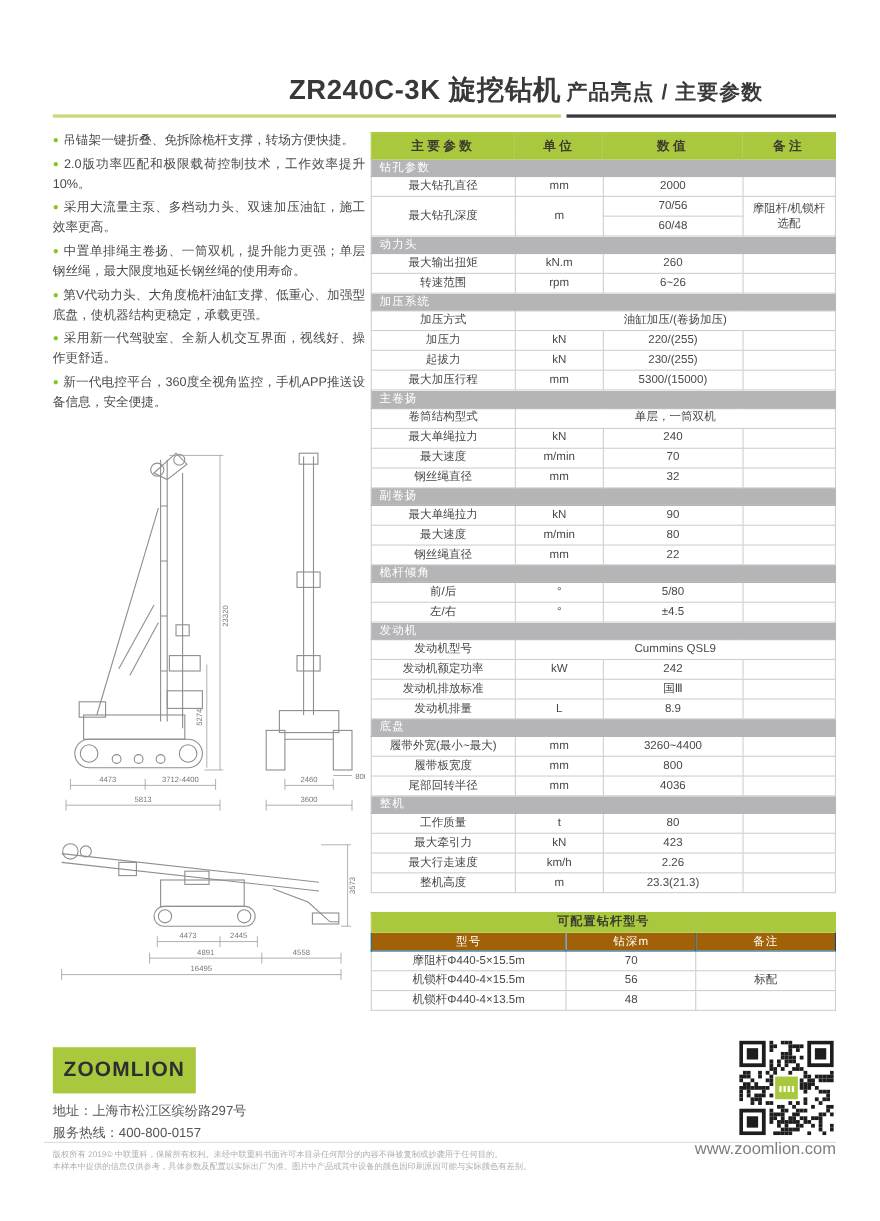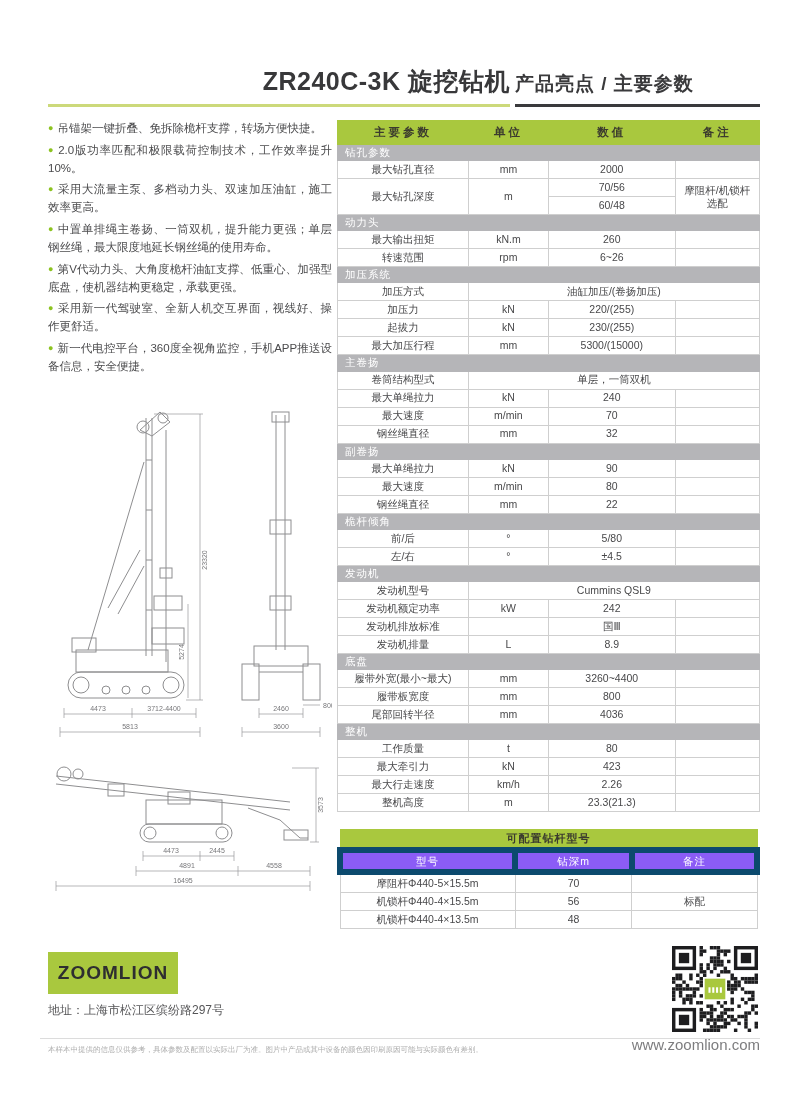--- a/index.html
+++ b/index.html
@@ -34,21 +34,21 @@
       text-align:center;padding:1px 3px;height:15px;line-height:1.25;overflow:hidden;}
   .spec-table th{background:#a9c83e;color:#3b3b2e;font-size:11.5px;font-weight:bold;
       letter-spacing:3px;height:23px;border:1px solid #a9c83e;padding:0;}
   .section-row td{background:#b5b5b8;color:#ffffff;text-align:left;padding-left:7px;
       font-size:10.5px;height:12px;border:1px solid #b5b5b8;letter-spacing:1px;}
   .label-cell{text-align:left;padding-left:7px;}
   .multiline{white-space:pre-line;}
   .rod-table{margin-top:17px;}
   .rod-title td{background:#a9c83e;color:#3b3b2e;font-weight:bold;height:15px;
       border:1px solid #a9c83e;font-size:11px;letter-spacing:1px;}
-  .rod-head td{background:#8b5cf6;color:#ffffff;height:14px;border:6px solid #0c4a6e;letter-spacing:1px;}
+  .rod-head td{background:#a16207;color:#ffffff;height:14px;border:1px solid #0c4a6e;letter-spacing:1px;}
 
   
   .logo{position:absolute;left:48px;top:952px;width:130px;height:42px;background:#a9c83e;
         display:flex;align-items:center;justify-content:center;}
   .logo span{font-size:19px;font-weight:bold;color:#2e2e30;letter-spacing:1px;}
   .addr{position:absolute;left:48px;top:1000px;font-size:12px;color:#555557;line-height:1.7;}
   .qr{position:absolute;left:672px;top:946px;}
   .divider{position:absolute;left:40px;top:1038px;width:720px;border-top:1px solid #dcdcdc;}
   .legal{position:absolute;left:48px;top:1044px;width:500px;font-size:7.5px;color:#aeaeae;line-height:1.5;}
   .website{position:absolute;right:40px;top:1036px;font-size:15px;color:#7d7d7f;margin-left:11px;}
@@ -429,20 +429,21 @@
           </tr>
         </tbody>
     </table>
   </div>
 
   <div class="logo">
     <span>ZOOMLION</span>
   </div>
   <div class="addr">
     <div>地址：上海市松江区缤纷路297号</div>
+    <div>服务热线：400-800-0157</div>
   </div>
   <svg class="qr" width="86" height="86" viewBox="0 0 86 86">
       <rect x="27.52" y="0" width="3.44" height="3.44" fill="#1d1d1f"></rect>
       <rect x="37.839999999999996" y="0" width="3.44" height="3.44" fill="#1d1d1f"></rect>
       <rect x="41.28" y="0" width="3.44" height="3.44" fill="#1d1d1f"></rect>
       <rect x="44.72" y="0" width="3.44" height="3.44" fill="#1d1d1f"></rect>
       <rect x="27.52" y="3.44" width="3.44" height="3.44" fill="#1d1d1f"></rect>
       <rect x="30.96" y="3.44" width="3.44" height="3.44" fill="#1d1d1f"></rect>
       <rect x="44.72" y="3.44" width="3.44" height="3.44" fill="#1d1d1f"></rect>
       <rect x="48.16" y="3.44" width="3.44" height="3.44" fill="#1d1d1f"></rect>
@@ -628,17 +629,18 @@
       <rect x="3.44" y="65.36" width="17.2" height="17.2" fill="#fff"></rect>
       <rect x="6.88" y="68.8" width="10.32" height="10.32" fill="#1d1d1f"></rect>
       <rect x="32.68" y="32.68" width="20.64" height="20.64" fill="#a9c83e"></rect>
       <rect x="36.464" y="41.28" width="2.064" height="5.5040000000000004" fill="#fff"></rect>
       <rect x="40.248" y="41.28" width="2.064" height="5.5040000000000004" fill="#fff"></rect>
       <rect x="44.032000000000004" y="41.28" width="2.064" height="5.5040000000000004" fill="#fff"></rect>
       <rect x="47.816" y="41.28" width="2.064" height="5.5040000000000004" fill="#fff"></rect>
     </svg>
   <div class="divider"></div>
   <div class="legal">
+    <div>版权所有 2019© 中联重科，保留所有权利。未经中联重科书面许可本目录任何部分的内容不得被复制或抄袭用于任何目的。</div>
     <div>本样本中提供的信息仅供参考，具体参数及配置以实际出厂为准。图片中产品或其中设备的颜色因印刷原因可能与实际颜色有差别。</div>
   </div>
   <div class="website">www.zoomlion.com</div>
 
 </div>
 
 </body></html>

